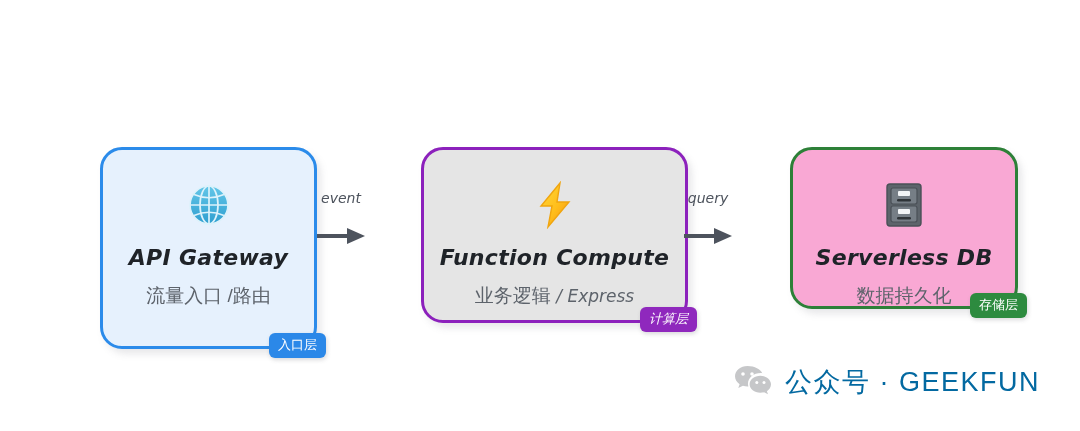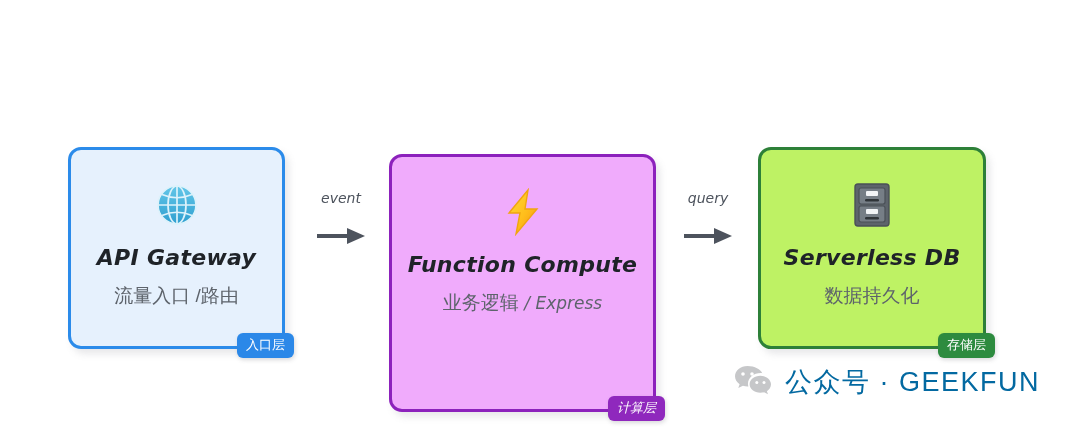--- a/index.html
+++ b/index.html
@@ -34,24 +34,25 @@
     font-style: italic;
     letter-spacing: 0.5px;
     color: #2d3239;
     white-space: nowrap;
   }
 
   
   .node {
     position: absolute;
     box-sizing: border-box;
-    border-radius: 13px;
+    border-radius: 22px;
     border-style: solid;
     border-width: 3px;
     box-shadow: 4px 5px 7px rgba(120,120,130,0.17);
+    margin-left: 32px;
   }
 
   .node-inner {
     position: relative;
     width: 100%;
     height: 100%;
   }
 
   .node-icon {
     position: absolute;
@@ -111,27 +112,27 @@
     box-shadow: 1px 2px 4px rgba(90,90,100,0.22);
   }
 
   
   #node-api-gateway {
     left: 68px; top: 147px; width: 217px; height: 202px;
     background: #e6f1fd;
     border-color: #2b8bea;
   }
   #node-function-compute {
-    left: 389px; top: 154px; width: 267px; height: 258px;
-    background: #f0abfc;
+    left: 389px; top: 147px; width: 267px; height: 176px;
+    background: #e5e5e5;
     border-color: #8c21bc;
   }
   #node-serverless-db {
-    left: 758px; top: 147px; width: 228px; height: 202px;
-    background: #bef264;
+    left: 758px; top: 147px; width: 228px; height: 162px;
+    background: #f9a8d4;
     border-color: #2d8038;
   }
 
   #badge-entry   { background: #2b88e8; }
   #badge-compute { background: #8f28bd; font-style: italic; }
   #badge-storage { background: #2d8b3f; }
 
   
   .connector {
     position: absolute;

